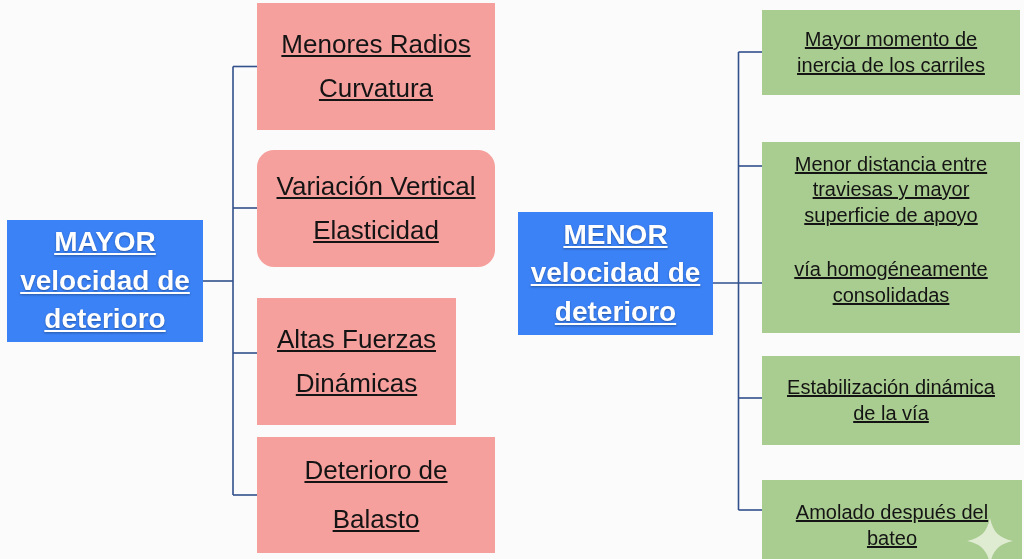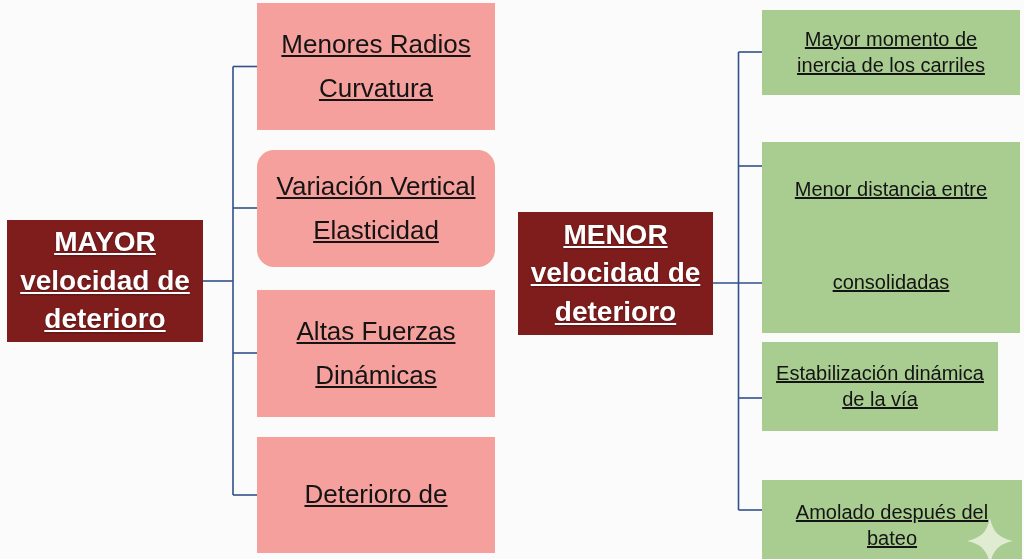--- a/index.html
+++ b/index.html
@@ -19,21 +19,21 @@
   }
   .node{
     position:absolute;
     display:flex;flex-direction:column;
     justify-content:center;align-items:center;
     text-align:center;
     box-sizing:border-box;
     text-decoration:underline;
   }
   .navy-box{
-    background:#7f1d1d;
+    background:#3b82f6;
     color:#ffffff;
     font-weight:bold;
     font-size:28px;
     line-height:1.38;
     text-shadow:0 1px 2px rgba(0,0,0,.35);
   }
   .pink-box{
     background:#f5a09d;
     color:#141414;
     font-size:26px;
@@ -46,26 +46,26 @@
     color:#141414;
     font-size:20px;
     line-height:1.28;
     padding:2px 6px;
   }
   
   #root-left  {left:7px;  top:220px; width:196px; height:122px;}
   #root-right {left:518px;top:212px; width:195px; height:123px;}
   #pink-1{left:257px;top:3px;  width:238px;height:127px;}
   #pink-2{left:257px;top:150px;width:238px;height:117px;border-radius:17px;}
-  #pink-3{left:257px;top:290px;width:238px;height:127px;}
+  #pink-3{left:257px;top:298px;width:199px;height:127px;}
   #pink-4{left:257px;top:437px;width:238px;height:116px;}
   #green-1{left:762px;top:10px; width:258px;height:85px;}
   #green-2{left:762px;top:118px;width:258px;height:96px;margin-top:24px;}
   #green-3{left:762px;top:233px;width:258px;height:100px;}
-  #green-4{left:762px;top:342px;width:236px;height:89px;}
+  #green-4{left:762px;top:356px;width:258px;height:89px;}
   #green-5{left:762px;top:480px;width:260px;height:91px;}
   .sparkle{
     position:absolute;right:8px;bottom:6px;
     width:48px;height:48px;
   }
 </style>
 </head>
 <body>
 
 <div class="stage">
@@ -102,36 +102,40 @@
   <div class="node pink-box" id="pink-2">
     <div>Variación Vertical</div>
     <div>Elasticidad</div>
   </div>
   <div class="node pink-box" id="pink-3">
     <div>Altas Fuerzas</div>
     <div>Dinámicas</div>
   </div>
   <div class="node pink-box tight" id="pink-4">
     <div>Deterioro de</div>
+    <div>Balasto</div>
   </div>
 
   <div class="node navy-box" id="root-right">
     <div>MENOR</div>
     <div>velocidad de</div>
     <div>deterioro</div>
   </div>
 
   <div class="node green-box" id="green-1">
     <div>Mayor momento de</div>
     <div>inercia de los carriles</div>
   </div>
   <div class="node green-box" id="green-2">
     <div>Menor distancia entre</div>
+    <div>traviesas y mayor</div>
+    <div>superficie de apoyo</div>
   </div>
   <div class="node green-box" id="green-3">
+    <div>vía homogéneamente</div>
     <div>consolidadas</div>
   </div>
   <div class="node green-box" id="green-4">
     <div>Estabilización dinámica</div>
     <div>de la vía</div>
   </div>
   <div class="node green-box" id="green-5">
     <div>Amolado después del</div>
     <div>bateo</div>
     <svg class="sparkle" viewBox="0 0 48 48" xmlns="http://www.w3.org/2000/svg">

